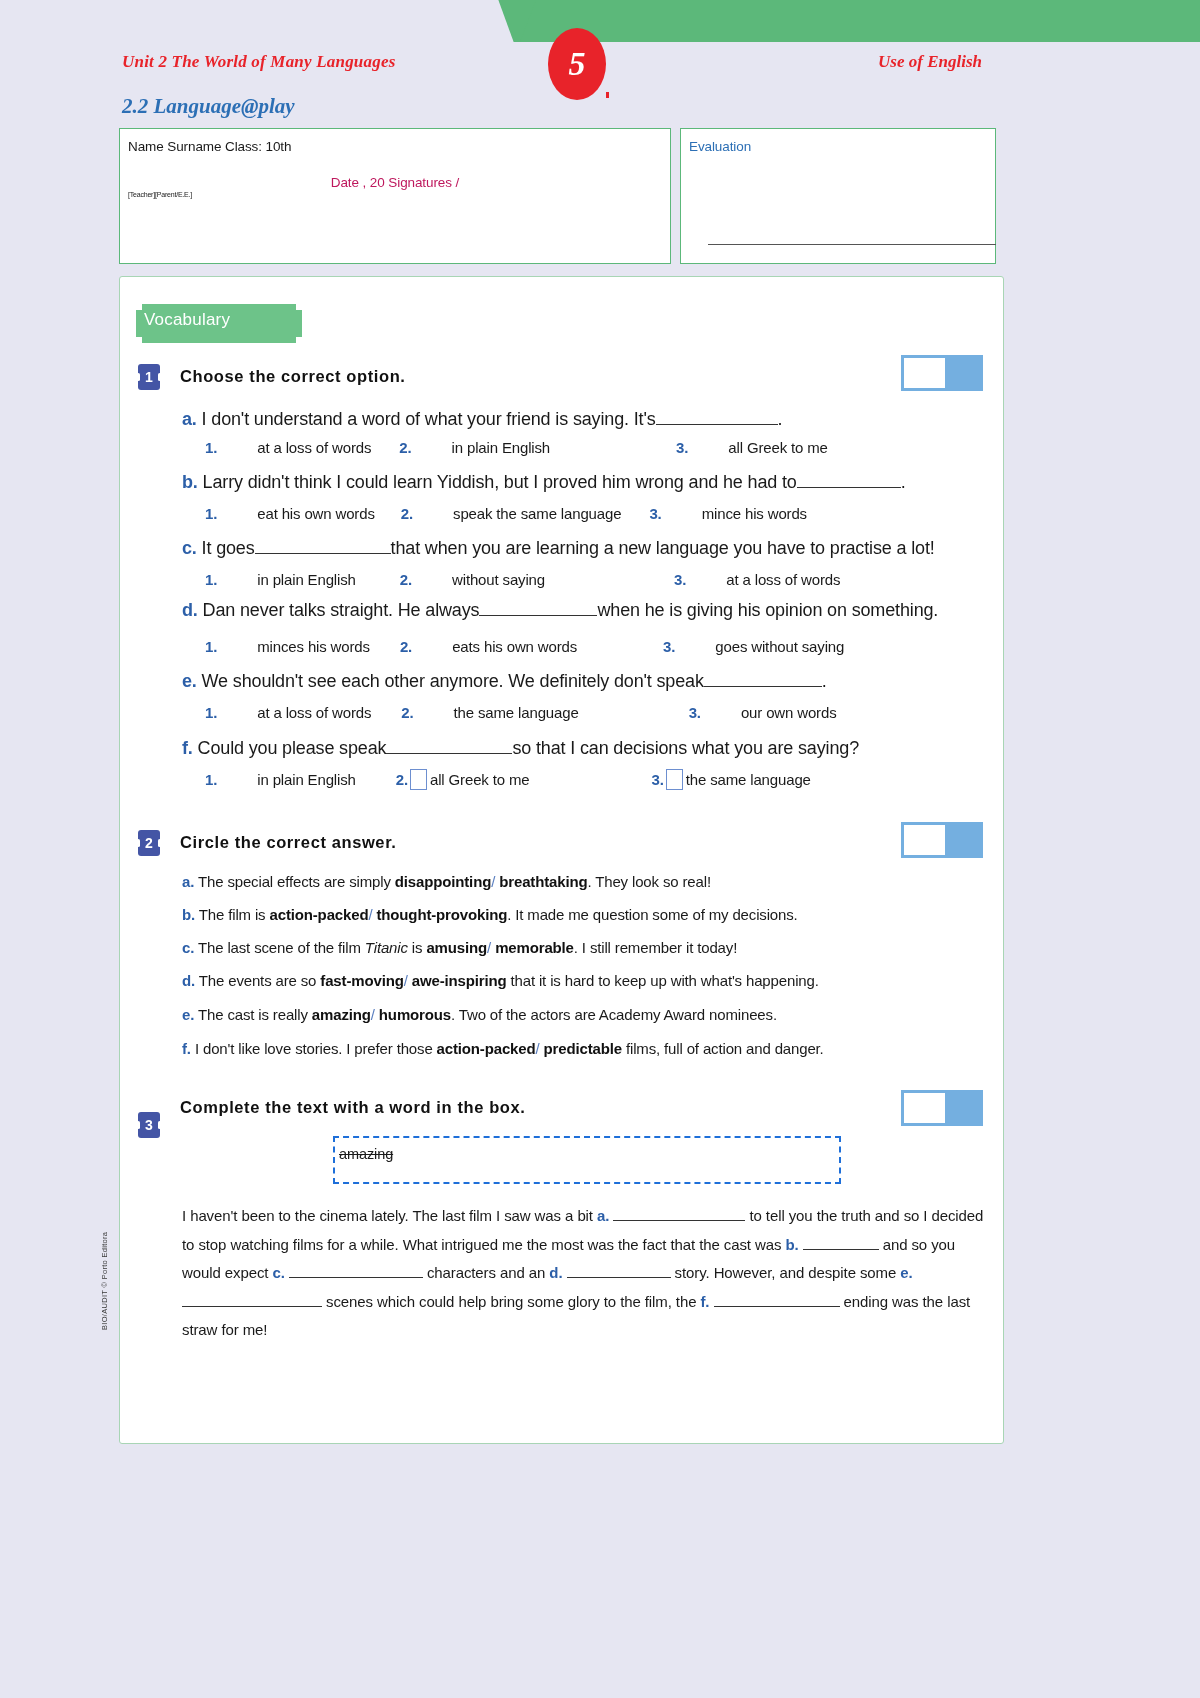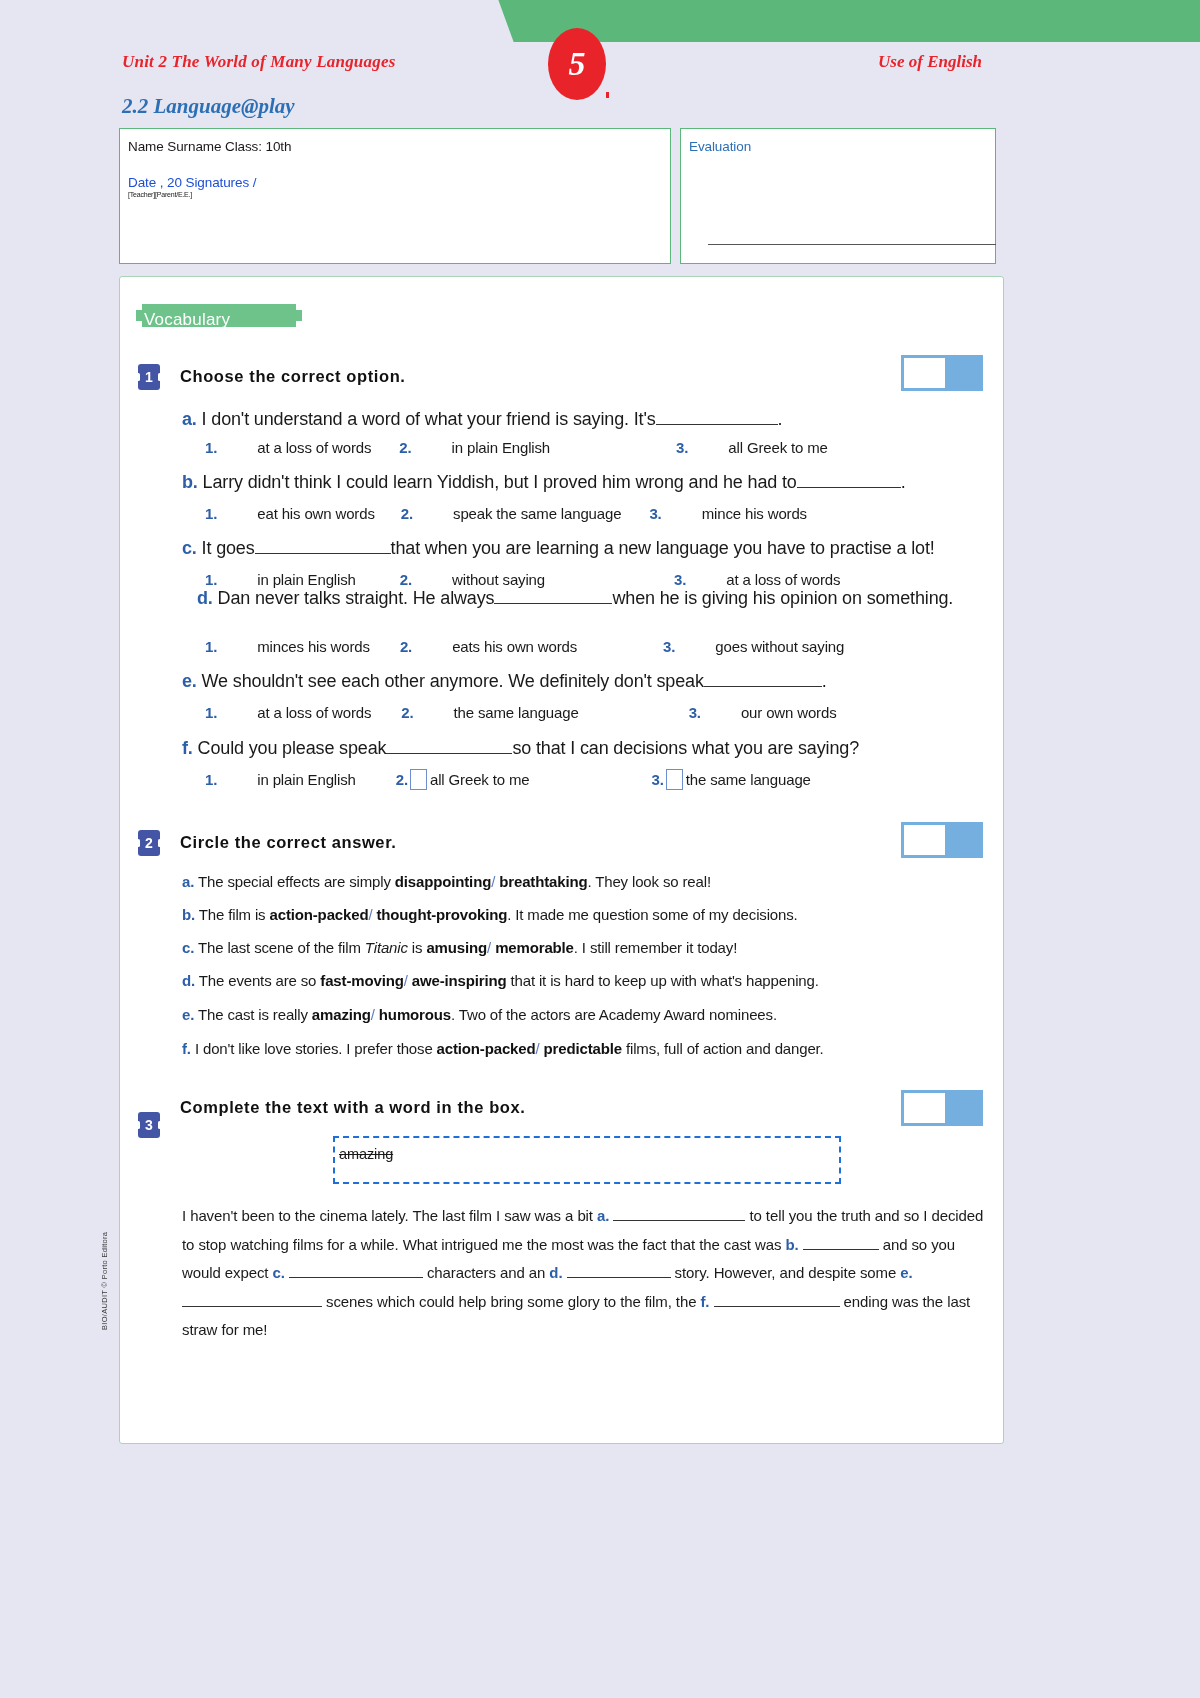--- a/index.html
+++ b/index.html
@@ -99,23 +99,24 @@
     background: #fff;
     padding: 10px 8px;
   }
   .id-line1 {
     font-size: 13.5px;
     color: #1a1a1a;
     letter-spacing: -.1px;
   }
   .id-line2 {
     font-size: 13.5px;
-    color: #1d4ed8;
+    color: #be185d;
     margin-top: 21px;
     letter-spacing: -.1px;
+    text-align: center;
   }
   .id-line3 {
     font-size: 7px;
     color: #1a1a1a;
     margin-top: 1px;
     letter-spacing: -.2px;
   }
 
   .eval-box {
     position: absolute;
@@ -145,21 +146,21 @@
     width: 885px; height: 1168px;
     border: 1.2px solid #a8d5b5;
     background: #fff;
     border-radius: 3px;
   }
 
   
   .voc-tag {
     position: absolute;
     left: 136px; top: 304px;
-    width: 166px; height: 23px;
+    width: 166px; height: 39px;
     background: #6dc389;
   }
   .voc-tag::before,
   .voc-tag::after {
     content: "";
     position: absolute;
     width: 7px; height: 7px;
     background: #fff;
   }
   .voc-tag::before { left: -1px; top: -1px; box-shadow: 161px 0 0 #fff; }
@@ -390,21 +391,21 @@
 </div>
 <div class="opts" style="left:205px; top:571px;">
   <span class="on">1.</span>
   <span class="opt-slot" style="width:36px;"></span><span>in plain English</span>
   <span class="opt-slot" style="width:40px;"></span><span class="on">2.</span>
   <span class="opt-slot" style="width:36px;"></span><span>without saying</span>
   <span class="opt-slot" style="width:125px;"></span><span class="on">3.</span>
   <span class="opt-slot" style="width:36px;"></span><span>at a loss of words</span>
 </div>
 
-<div class="q" style="left:182px; top:588px;margin-left:15px;">
+<div class="q" style="left:182px; top:600px;">
   <span class="lbl">d.</span>
   <span>Dan never talks straight. He always</span><span class="blank" style="width:118px;"></span><span>when he is giving his opinion on something.</span>
 </div>
 <div class="opts" style="left:205px; top:638px;">
   <span class="on">1.</span>
   <span class="opt-slot" style="width:36px;"></span><span>minces his words</span>
   <span class="opt-slot" style="width:26px;"></span><span class="on">2.</span>
   <span class="opt-slot" style="width:36px;"></span><span>eats his own words</span>
   <span class="opt-slot" style="width:82px;"></span><span class="on">3.</span>
   <span class="opt-slot" style="width:36px;"></span><span>goes without saying</span>

